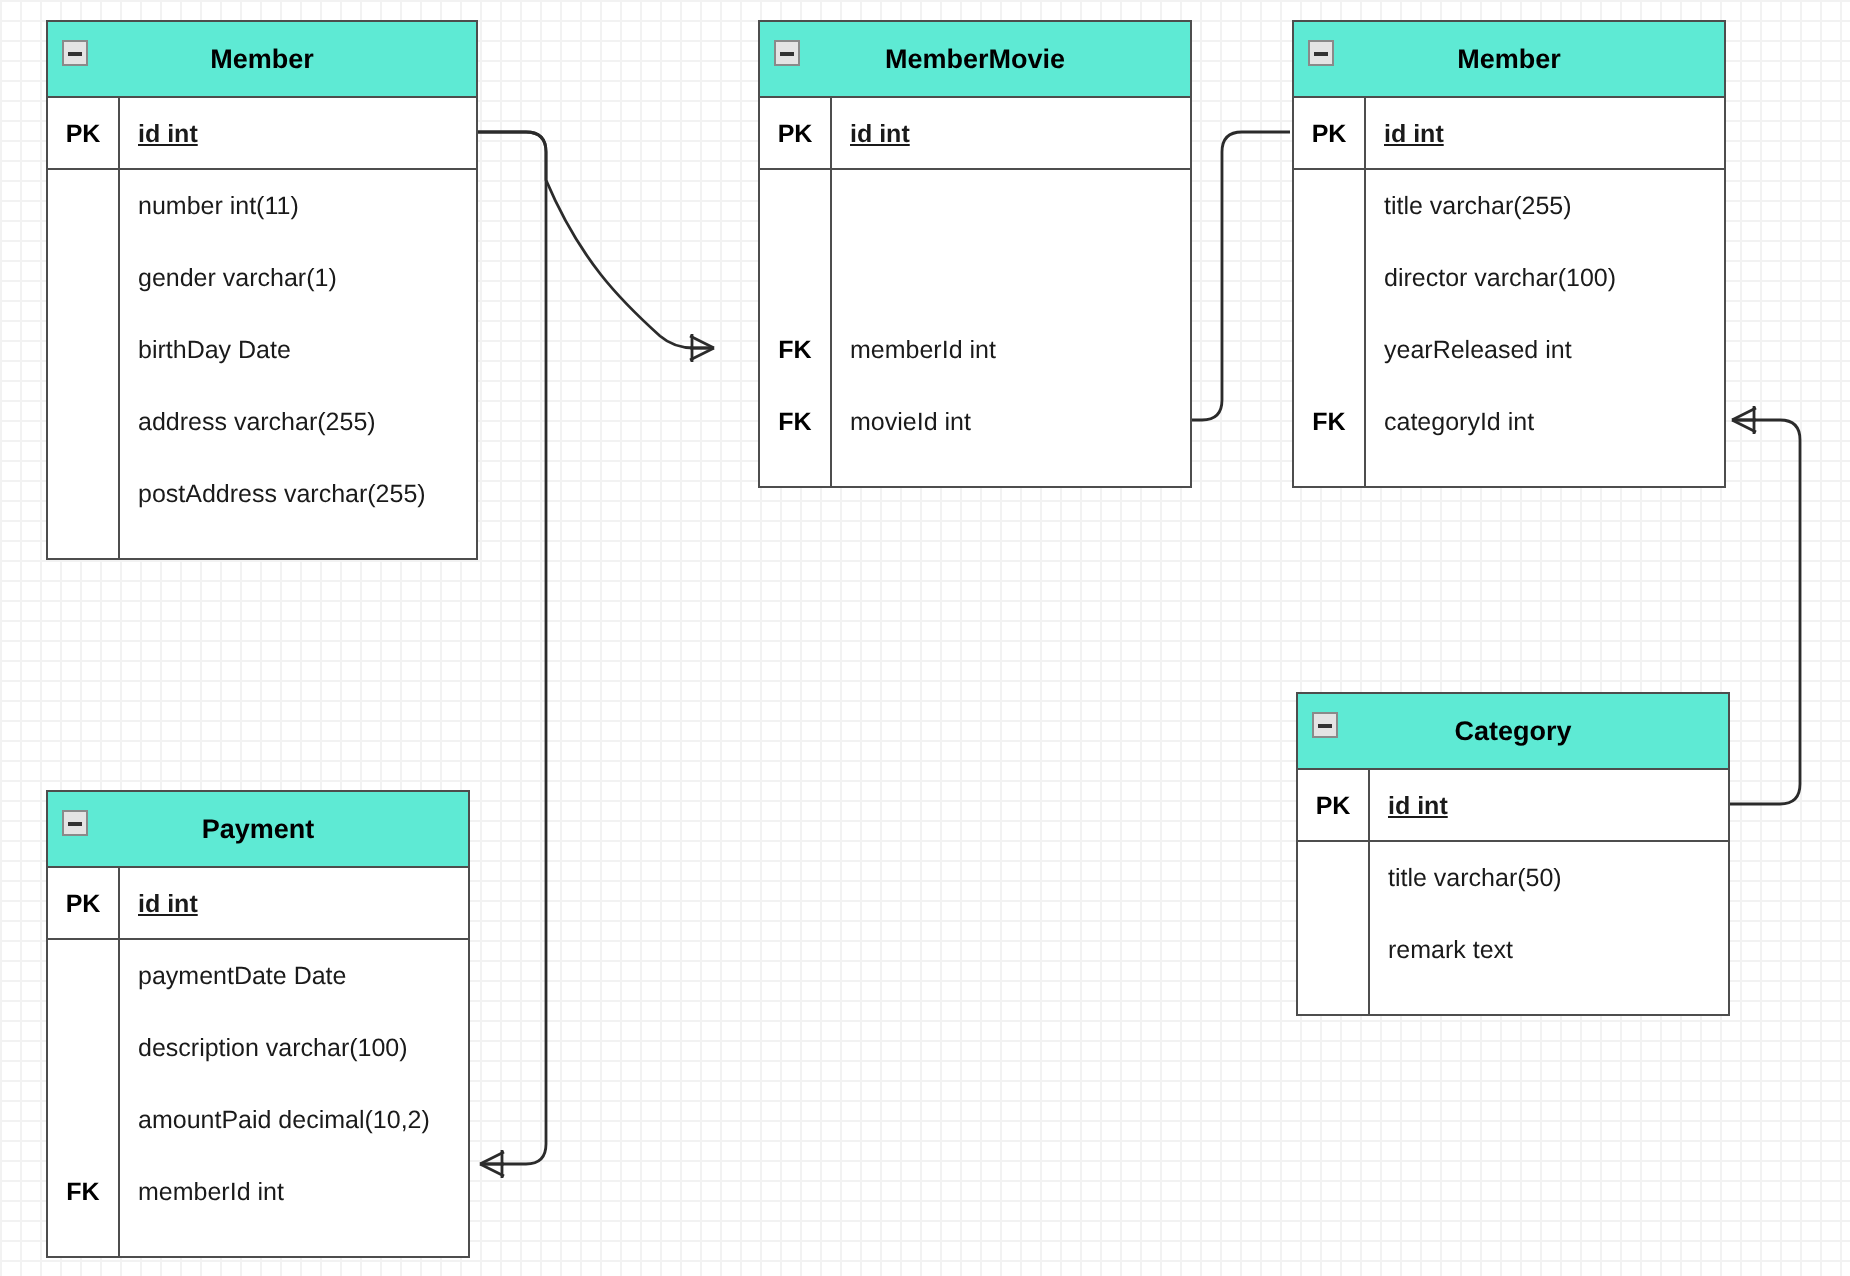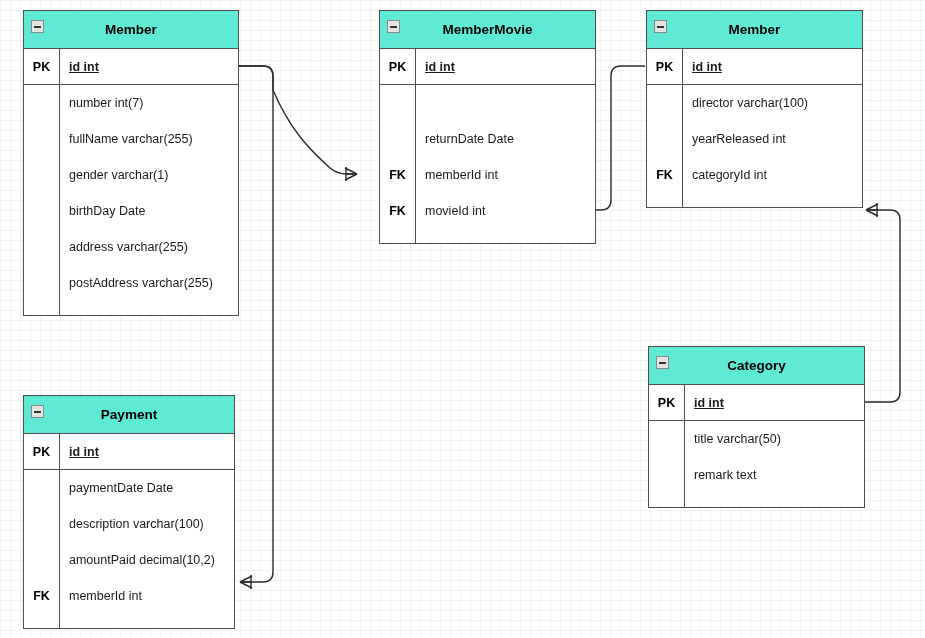--- a/index.html
+++ b/index.html
@@ -213,25 +213,21 @@
         <span class="bar"></span>
       </span>
     <span>Member</span>
   </div>
   <div class="row pk-row">
     <div class="key-cell">PK</div>
     <div class="field-cell pk-name">id int</div>
   </div>
   <div class="row">
     <div class="key-cell empty"></div>
-    <div class="field-cell">number int(7)</div>
-  </div>
-  <div class="row">
-    <div class="key-cell empty"></div>
-    <div class="field-cell">fullName varchar(255)</div>
+    <div class="field-cell">number int(11)</div>
   </div>
   <div class="row">
     <div class="key-cell empty"></div>
     <div class="field-cell">gender varchar(1)</div>
   </div>
   <div class="row">
     <div class="key-cell empty"></div>
     <div class="field-cell">birthDay Date</div>
   </div>
   <div class="row">
@@ -257,21 +253,20 @@
   </div>
   <div class="row pk-row">
     <div class="key-cell">PK</div>
     <div class="field-cell pk-name">id int</div>
   </div>
   <div class="row">
     <div class="key-cell empty"></div>
   </div>
   <div class="row">
     <div class="key-cell empty"></div>
-    <div class="field-cell">returnDate Date</div>
   </div>
   <div class="row">
     <div class="key-cell">FK</div>
     <div class="field-cell">memberId int</div>
   </div>
   <div class="row">
     <div class="key-cell">FK</div>
     <div class="field-cell">movieId int</div>
   </div>
   <div class="body-pad">
@@ -286,20 +281,24 @@
         <span class="bar"></span>
       </span>
     <span>Member</span>
   </div>
   <div class="row pk-row">
     <div class="key-cell">PK</div>
     <div class="field-cell pk-name">id int</div>
   </div>
   <div class="row">
     <div class="key-cell empty"></div>
+    <div class="field-cell">title varchar(255)</div>
+  </div>
+  <div class="row">
+    <div class="key-cell empty"></div>
     <div class="field-cell">director varchar(100)</div>
   </div>
   <div class="row">
     <div class="key-cell empty"></div>
     <div class="field-cell">yearReleased int</div>
   </div>
   <div class="row">
     <div class="key-cell">FK</div>
     <div class="field-cell">categoryId int</div>
   </div>

